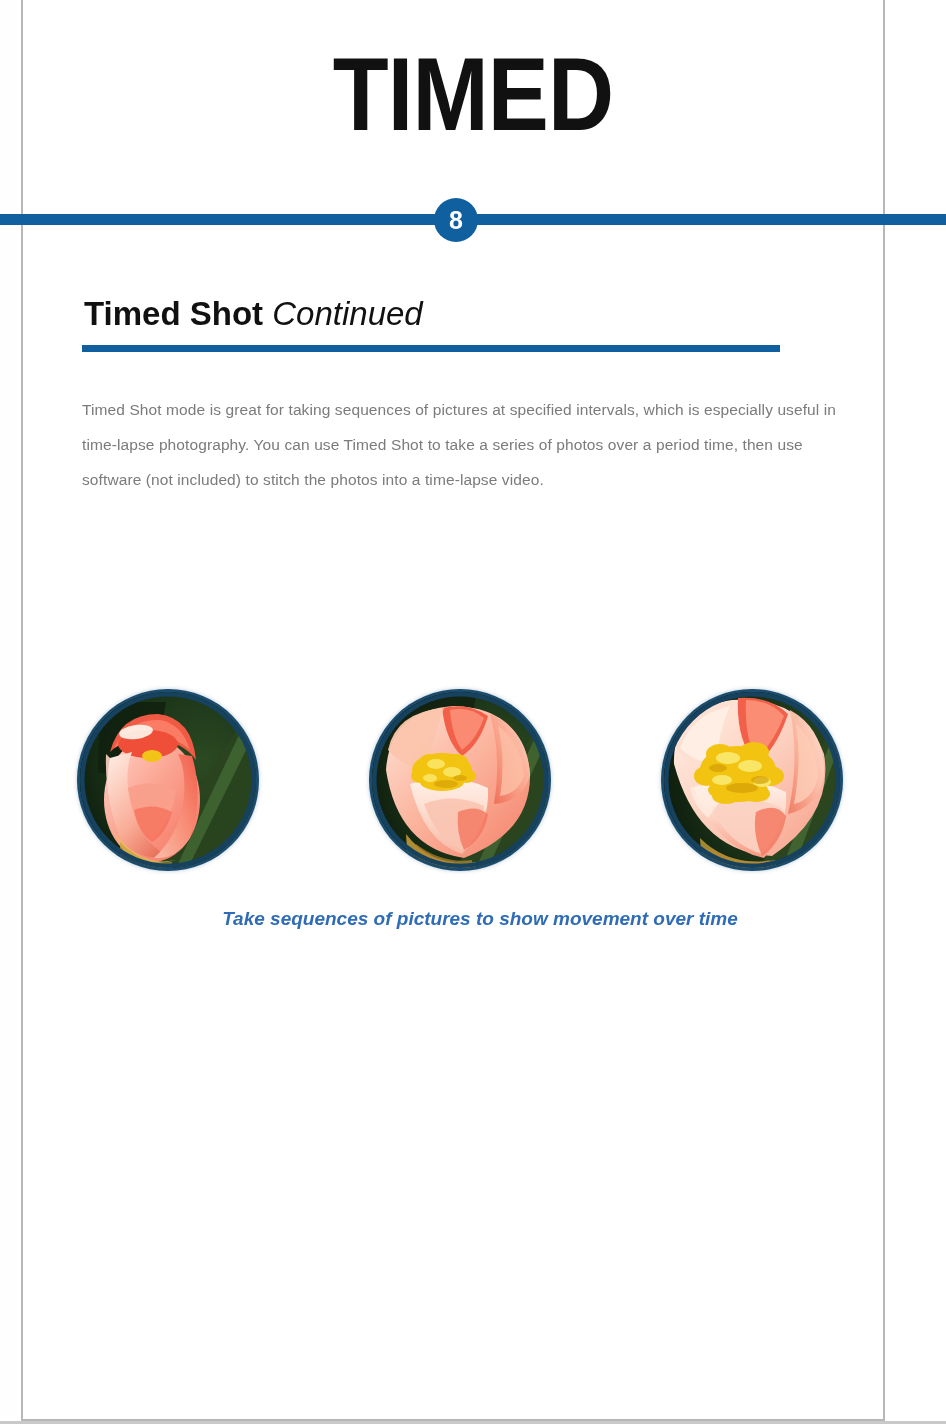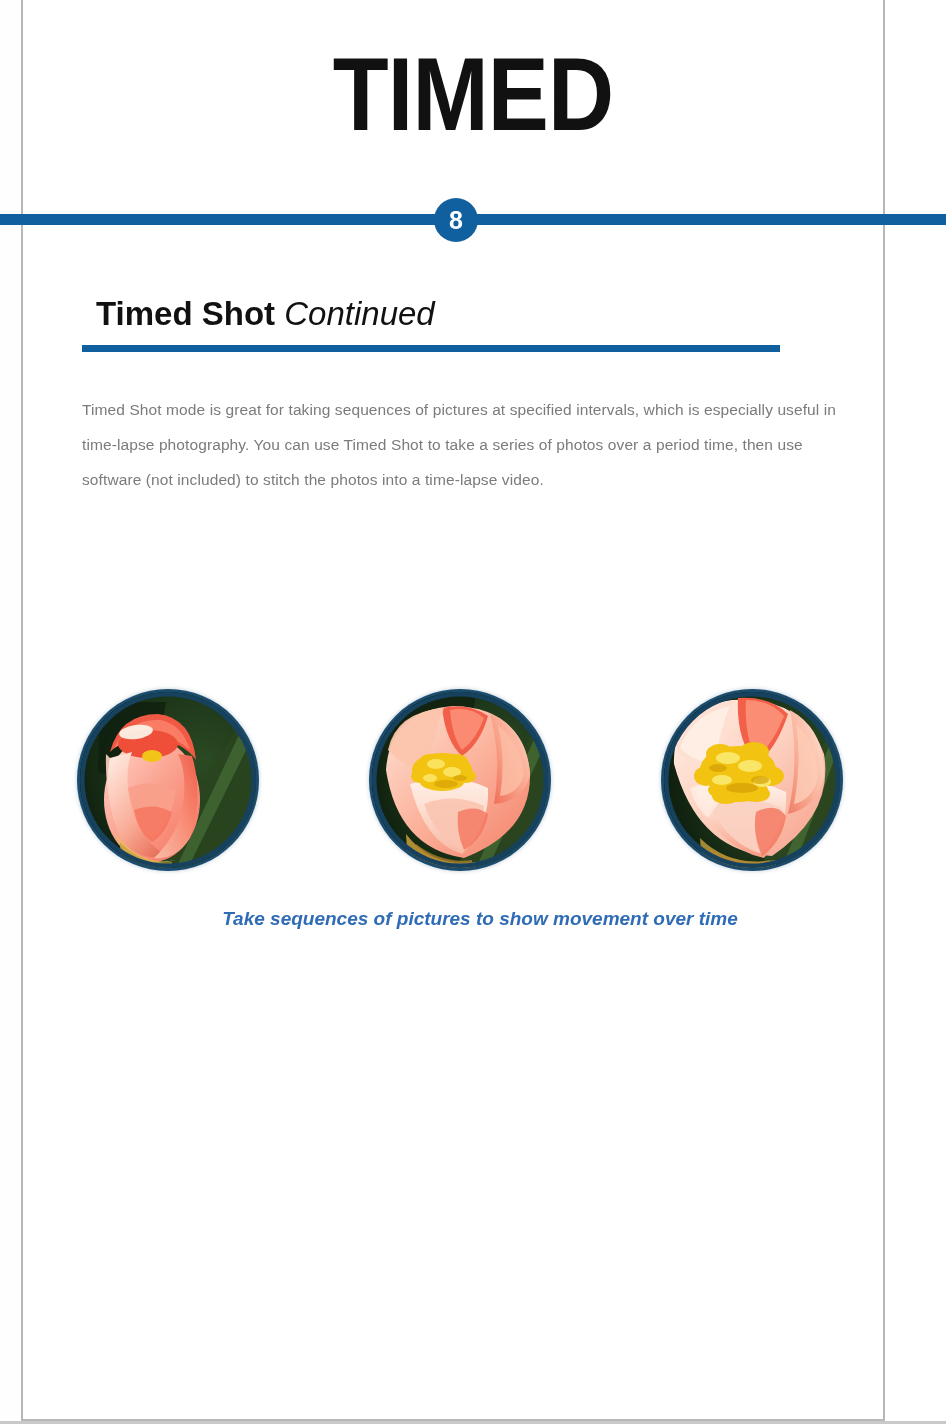--- a/index.html
+++ b/index.html
@@ -86,21 +86,21 @@
     font-size: 25px;
     font-weight: 700;
     line-height: 44px;
     text-align: center;
     font-family: "Liberation Sans", sans-serif;
   }
 
   
   .section-heading {
     position: absolute;
-    left: 96px;
+    left: 84px;
     top: 294px;
     font-size: 33px;
     line-height: 40px;
     color: #111111;
     white-space: nowrap;
     font-family: "Liberation Sans", sans-serif;
   }
   .section-heading .head-main {
     font-weight: 700;
   }

